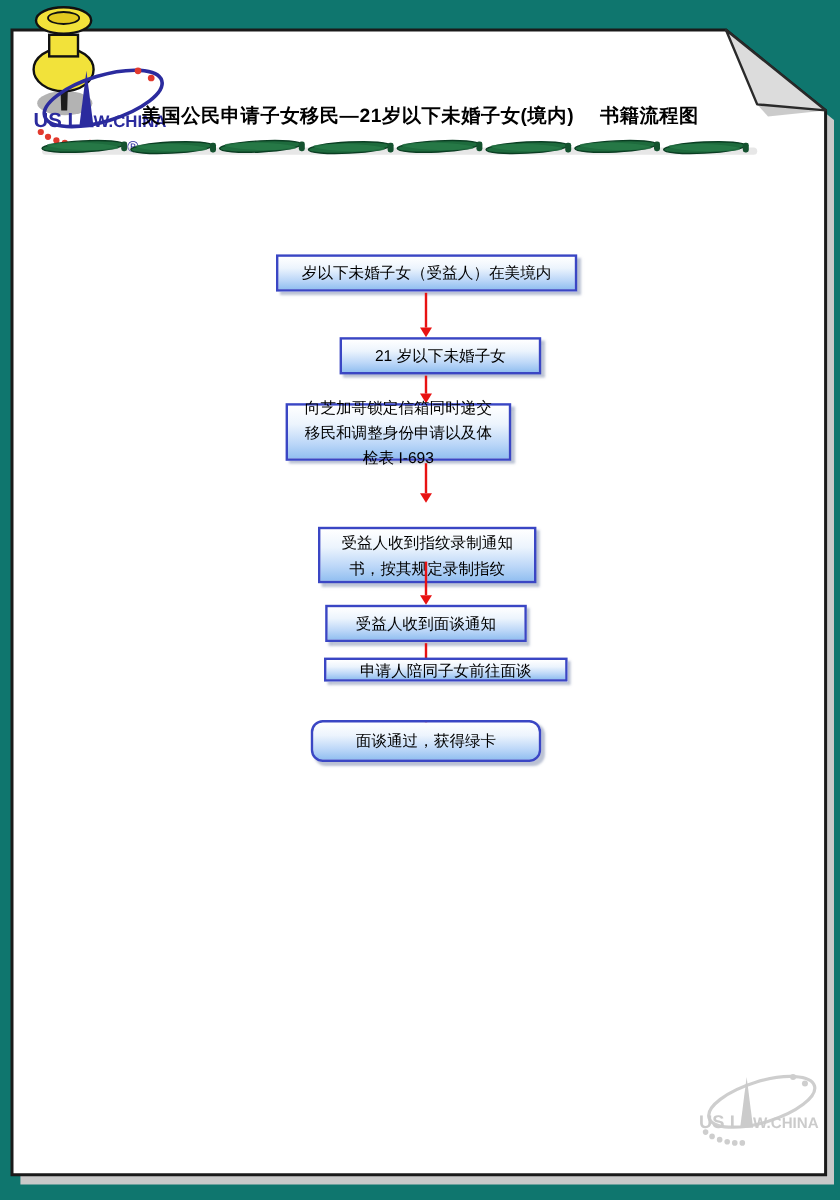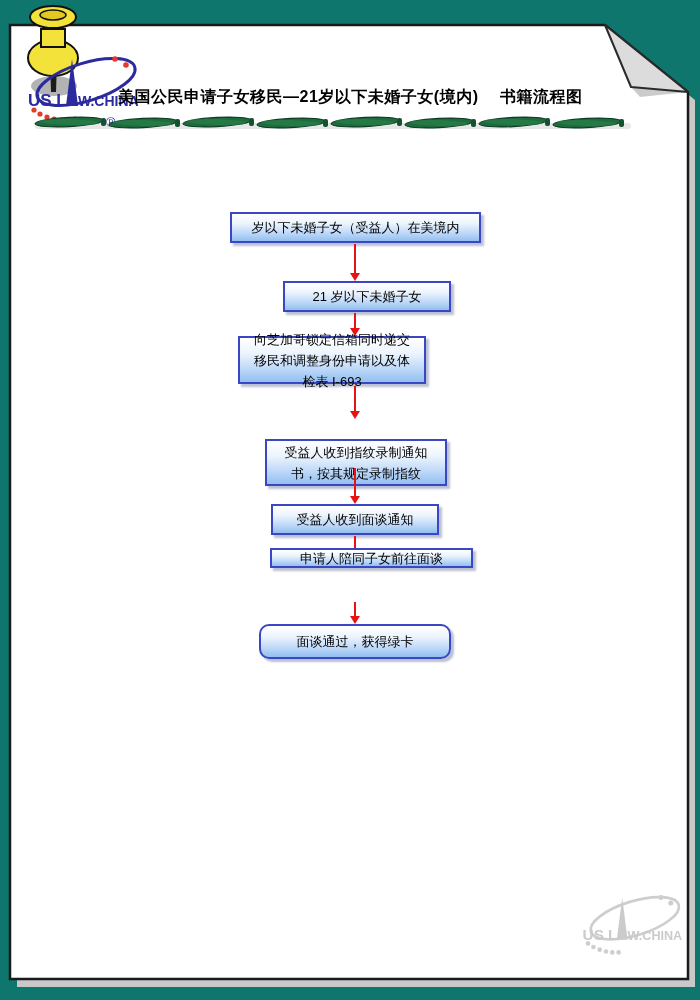--- a/index.html
+++ b/index.html
@@ -149,21 +149,21 @@
         <div class="head"></div>
     </div>
 
     <div class="fbox" style="left:254px; top:548px; width:203px; height:20px;margin-left:16px;">申请人陪同子女前往面谈</div>
 
     <div class="arrow" style="left:349px; top:602px; height:22px;">
       <div class="shaft" style="height:14px;"></div>
         <div class="head"></div>
     </div>
 
-    <div class="fbox rounded" style="left:259px; top:624px; width:192px; height:35px;">面谈通过，获得绿卡</div>
+    <div class="fbox rounded" style="left:259px; top:600px; width:192px; height:35px;">面谈通过，获得绿卡</div>
   </div>
 
   <svg class="abs" style="left:580px; top:893px;" width="106" height="72" viewBox="0 0 116 80" opacity="0.85">
     <ellipse cx="60" cy="28" rx="51" ry="19" fill="none" stroke="#c6c6c6" stroke-width="3" transform="rotate(-17 60 28)"></ellipse>
     <g fill="#c6c6c6">
       <circle cx="8" cy="56" r="2.6"></circle>
         <circle cx="14" cy="60" r="2.6"></circle>
       <circle cx="21" cy="63" r="2.6"></circle>
         <circle cx="28" cy="65" r="2.6"></circle>
       <circle cx="35" cy="66" r="2.6"></circle>

